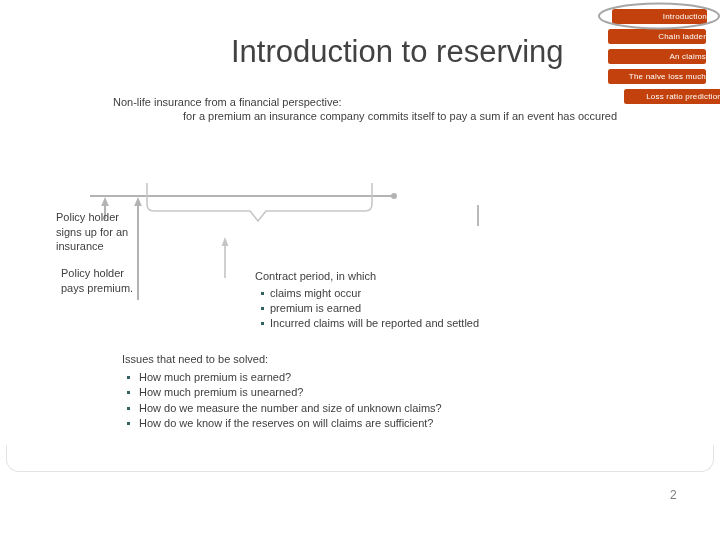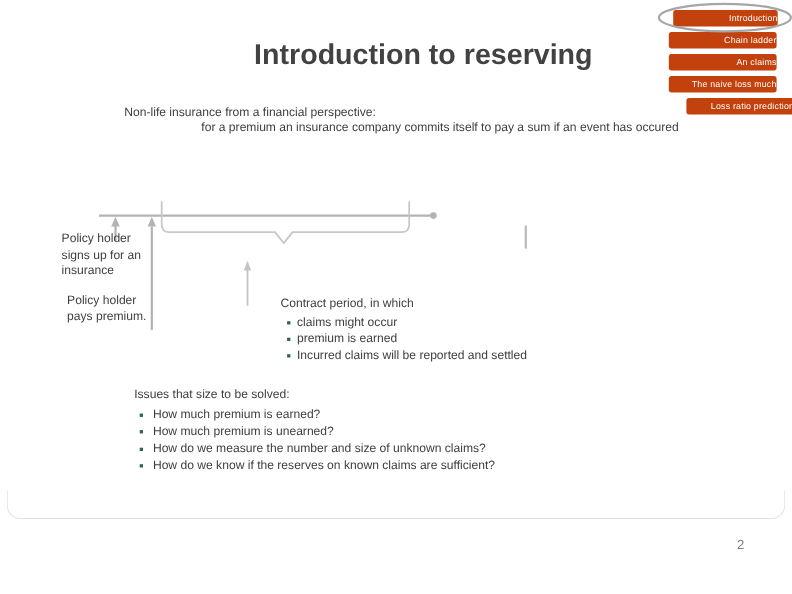--- a/index.html
+++ b/index.html
@@ -18,21 +18,21 @@
     letter-spacing:.2px;white-space:nowrap;overflow:hidden;cursor:pointer;
   }
   .tab.t0{top:9px;left:612px;width:95px;}
   .tab.t1{top:29px;}
   .tab.t2{top:49px;}
   .tab.t3{top:69px;}
   .tab.t4{top:89px;margin-left:16px;}
   .ellipse-svg{position:absolute;left:597px;top:2px;width:126px;height:28px;}
 
   
-  .title{position:absolute;left:231px;top:36px;font-size:26px;line-height:1.05;color:#424242;white-space:nowrap;font-weight:bold;}
+  .title{position:absolute;left:231px;top:36px;font-size:31px;line-height:1.05;color:#424242;white-space:nowrap;}
   .intro{position:absolute;left:113px;top:95px;font-size:11px;line-height:14px;white-space:nowrap;}
   .intro .l2{margin-left:70px;}
 
   
   .diagram-svg{position:absolute;left:0;top:0;width:720px;height:540px;pointer-events:none;}
 
   
   .lbl{position:absolute;font-size:11px;line-height:14.5px;white-space:pre-line;}
   .lbl-signup{left:56px;top:210px;}
   .lbl-pays{left:61px;top:266px;}
@@ -110,25 +110,25 @@
   <div class="note contract" style="position:absolute;margin-top:36px;">
     <div>Contract period, in which</div>
     <ul>
       <li><span class="sq"></span><span>claims might occur</span></li>
       <li><span class="sq"></span><span>premium is earned</span></li>
       <li><span class="sq"></span><span>Incurred claims will be reported and settled</span></li>
     </ul>
   </div>
 
   <div class="note issues" style="position:absolute;">
-    <div>Issues that size to be solved:</div>
+    <div>Issues that need to be solved:</div>
     <ul>
       <li><span class="sq"></span><span>How much premium is earned?</span></li>
       <li><span class="sq"></span><span>How much premium is unearned?</span></li>
       <li><span class="sq"></span><span>How do we measure the number and size of unknown claims?</span></li>
-      <li><span class="sq"></span><span>How do we know if the reserves on known claims are sufficient?</span></li>
+      <li><span class="sq"></span><span>How do we know if the reserves on will claims are sufficient?</span></li>
     </ul>
   </div>
 
   <div class="bottom-frame"></div>
   <div class="page-number">2</div>
 
 </div>
 
 </body></html>

